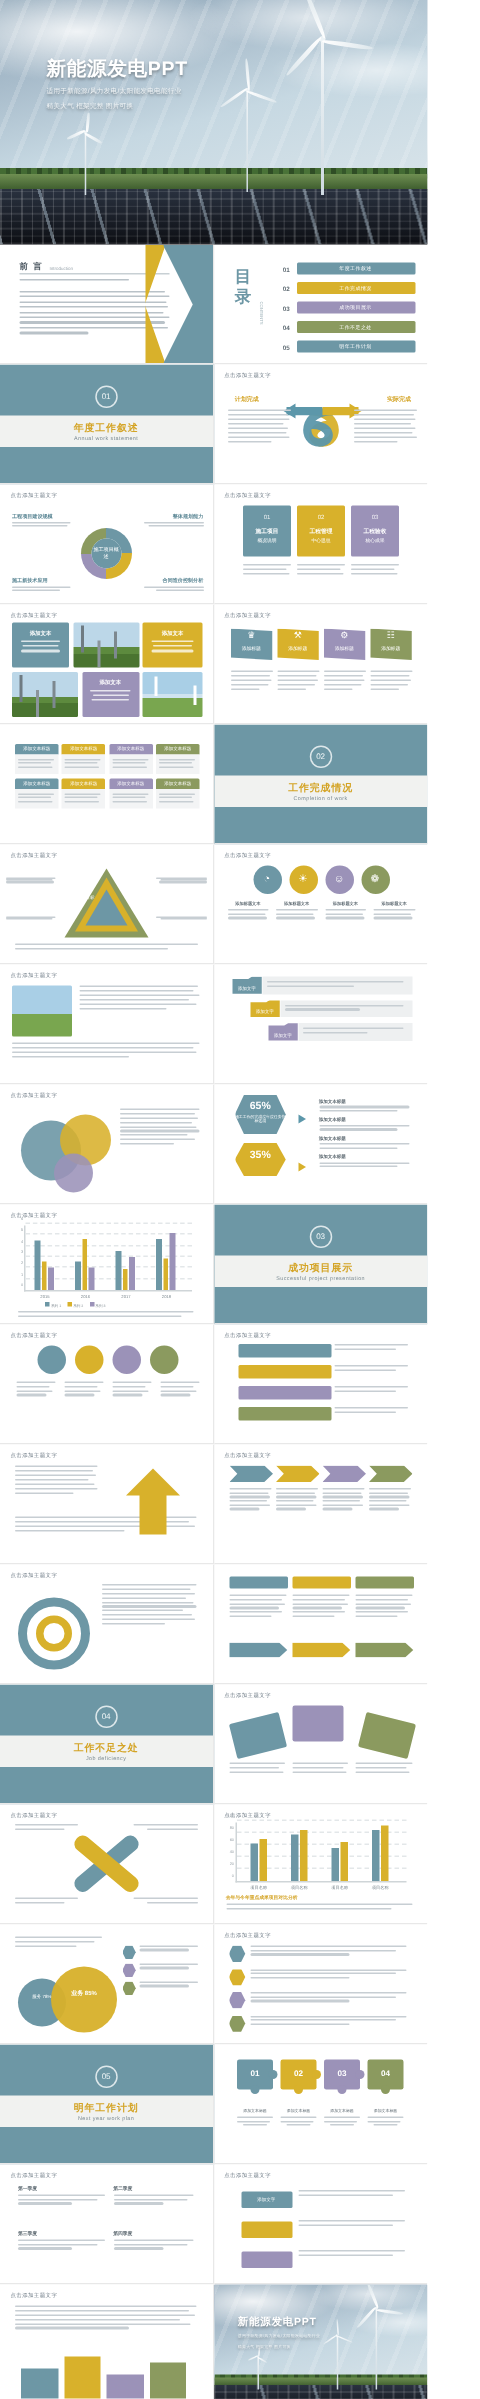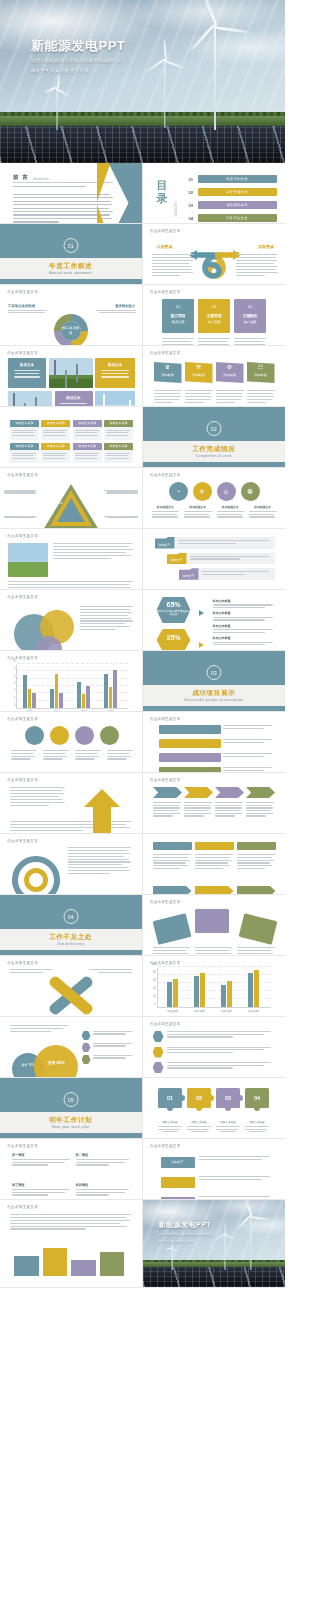--- a/index.html
+++ b/index.html
@@ -8,21 +8,21 @@
     width: 285px;
     background: #ffffff;
     font-family: "Liberation Sans", sans-serif;
   }
   #page { width: 285px; position: relative; }
 
   
   .slide {
     position: relative;
     width: 142.5px;
-    height: 61px;
+    height: 80px;
     background: #fff;
     overflow: hidden;
     float: left;
     border-right: 1px solid #e8e8e8;
     border-bottom: 1px solid #e8e8e8;
   }
   .slide.right { border-right: none; }
   .row { width: 285px; overflow: hidden; }
   .clear { clear: both; }
 

